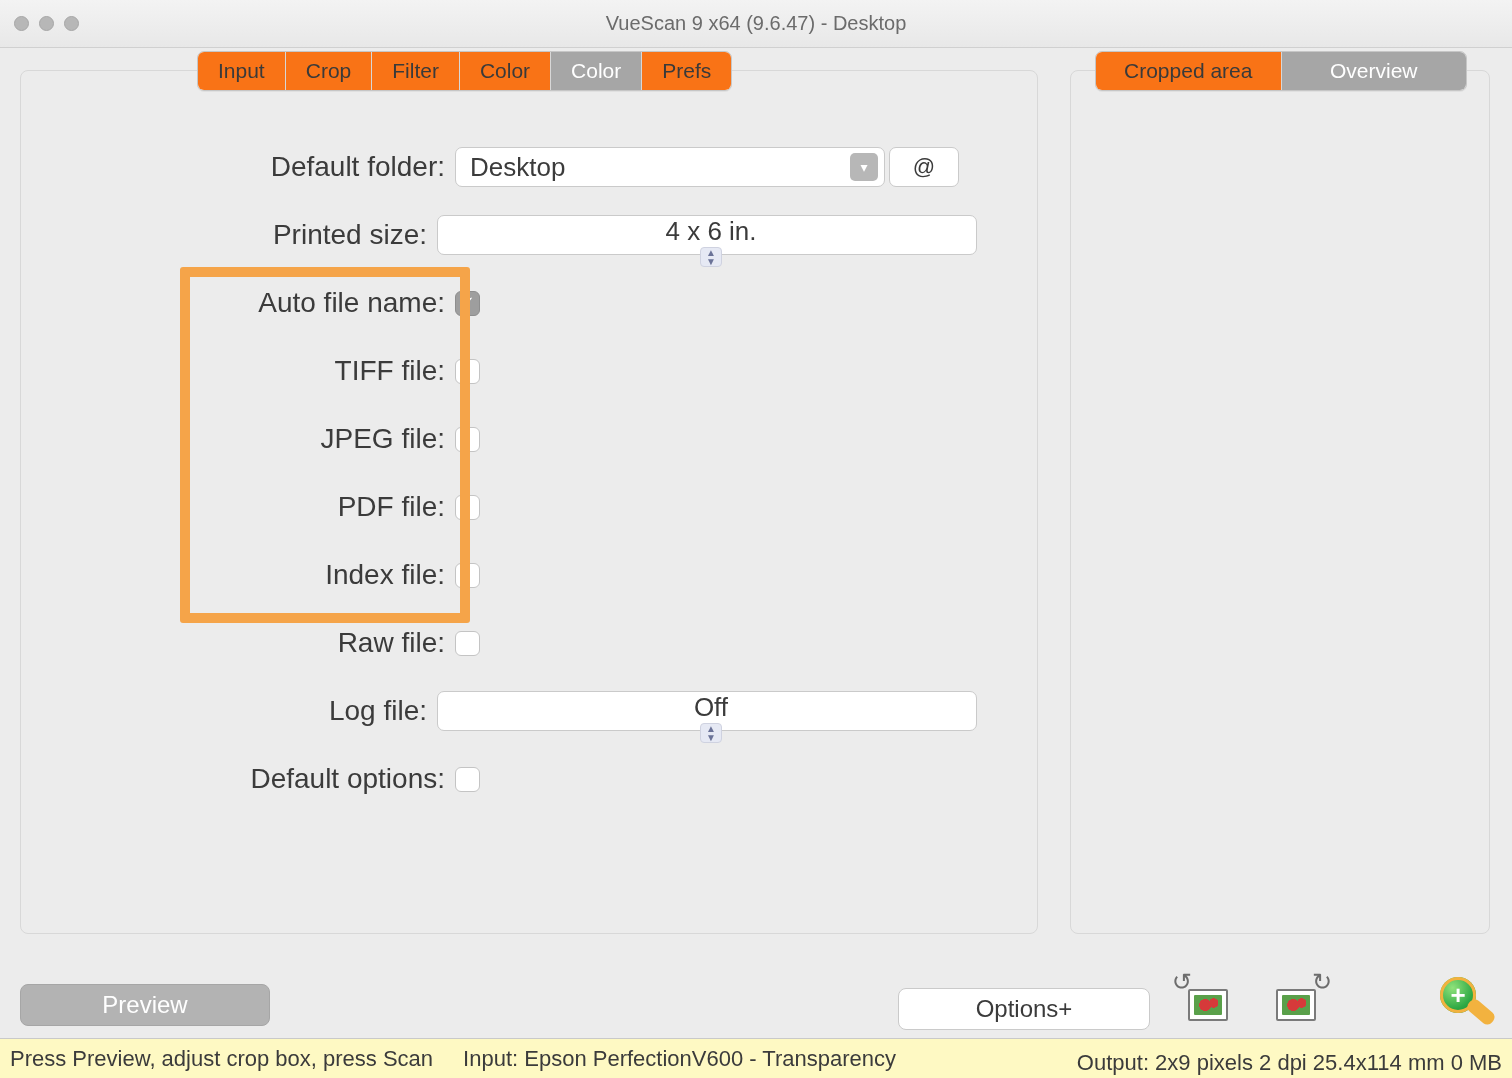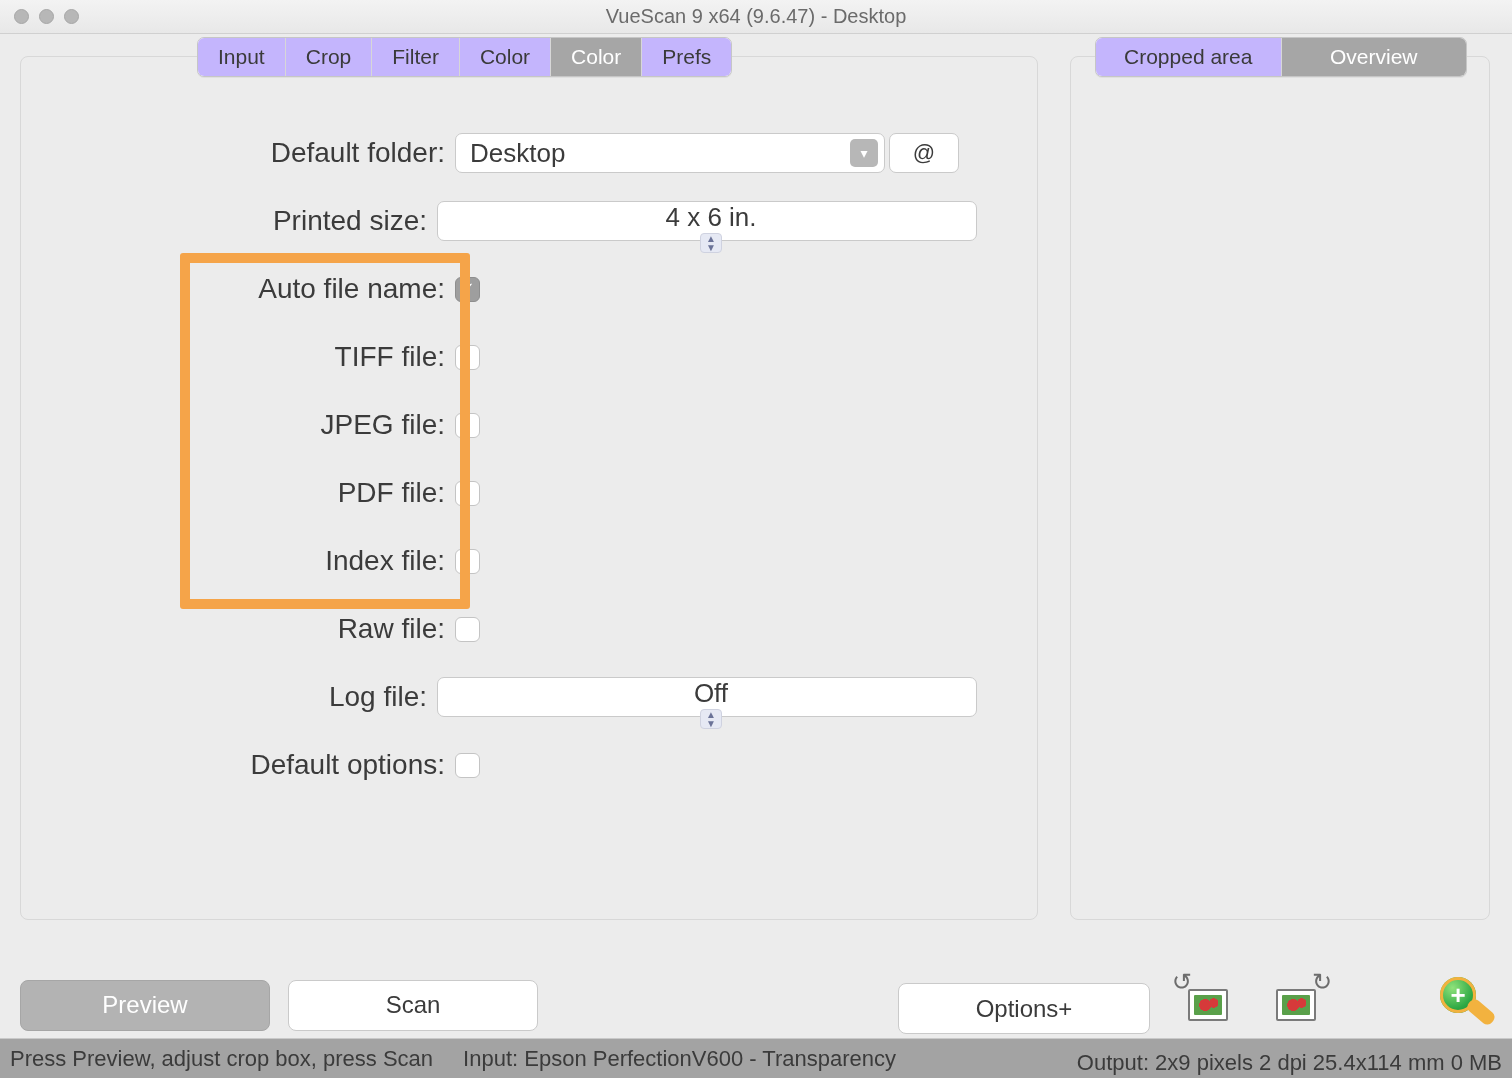--- a/index.html
+++ b/index.html
@@ -6,21 +6,21 @@
   html, body {
     width: 1512px;
     height: 1078px;
     font-family: -apple-system, "Helvetica Neue", Arial, sans-serif;
     background: #ececec;
     color: #3a3a3a;
     overflow: hidden;
   }
   
   .titlebar {
-    height: 34px;
+    height: 48px;
     display: flex;
     align-items: center;
     padding: 0 14px;
     background: linear-gradient(#f3f3f3, #e8e8e8);
     border-bottom: 1px solid #d0d0d0;
     position: relative;
   }
   .traffic-lights { display: flex; gap: 10px; }
   .tl {
     width: 15px; height: 15px; border-radius: 50%;
@@ -59,21 +59,21 @@
     background: #fff;
     box-shadow: 0 1px 0 rgba(0,0,0,0.05);
   }
   .left .tabs { left: 176px; }
   .right .tabs { left: 24px; width: 372px; }
   .tab {
     padding: 7px 20px;
     font-size: 21px;
     color: #3a3a3a;
     border-right: 1px solid #d7d7d7;
-    background: #c4b5fd;
+    background: #f97316;
     cursor: default;
     user-select: none;
   }
   .tab:last-child { border-right: none; }
   .tab.active { background: #a6a6a6; color: #fff; }
   .right .tabs .tab { flex: 1; text-align: center; }
 
   
   .form {
     position: absolute;
@@ -165,21 +165,21 @@
   .bottom-bar {
     position: absolute;
     left: 0; right: 0;
     top: 976px;
     height: 58px;
     padding: 0 20px;
     display: flex;
     align-items: center;
   }
   .bigbtn {
-    height: 51px;
+    height: 42px;
     border: 1px solid #cacaca;
     border-radius: 8px;
     font-size: 24px;
     display: flex; align-items: center; justify-content: center;
     background: #fff;
     color: #3b3b3b;
   }
   .bigbtn.primary { background: #b3b3b3; color: #fff; border-color: #a6a6a6; }
   .bigbtn.preview { width: 250px; }
   .bigbtn.scan { width: 250px; margin-left: 18px; }
@@ -233,21 +233,21 @@
     border-radius: 6px;
     transform: rotate(40deg);
   }
 
   
   .statusbar {
     position: absolute;
     left: 0; right: 0; bottom: 0;
     height: 40px;
     border-top: 1px solid #c9c9c9;
-    background: #a3a3a3;
+    background: #fef9c3;
     display: flex;
     align-items: center;
     font-size: 22px;
     color: #3b3b3b;
     padding: 0 10px;
     gap: 30px;
   }
   .statusbar .seg { white-space: nowrap; }
   .statusbar .seg.right { margin-left: auto; margin-top: 8px; }
 </style>
@@ -359,21 +359,20 @@
   <div class="panel right">
     <div class="tabs">
       <div class="tab">Cropped area</div>
       <div class="tab active">Overview</div>
     </div>
   </div>
 </div>
 
 <div class="bottom-bar">
   <div class="bigbtn primary preview">Preview</div>
-  <div class="bigbtn scan">Scan</div>
   <div class="bigbtn options">Options+</div>
 
   <div class="iconbtn">
     <span class="arrow-ccw">↻</span>
     <div class="rot-thumb"></div>
   </div>
   <div class="iconbtn">
     <span class="arrow-cw">↻</span>
     <div class="rot-thumb"></div>
   </div>

